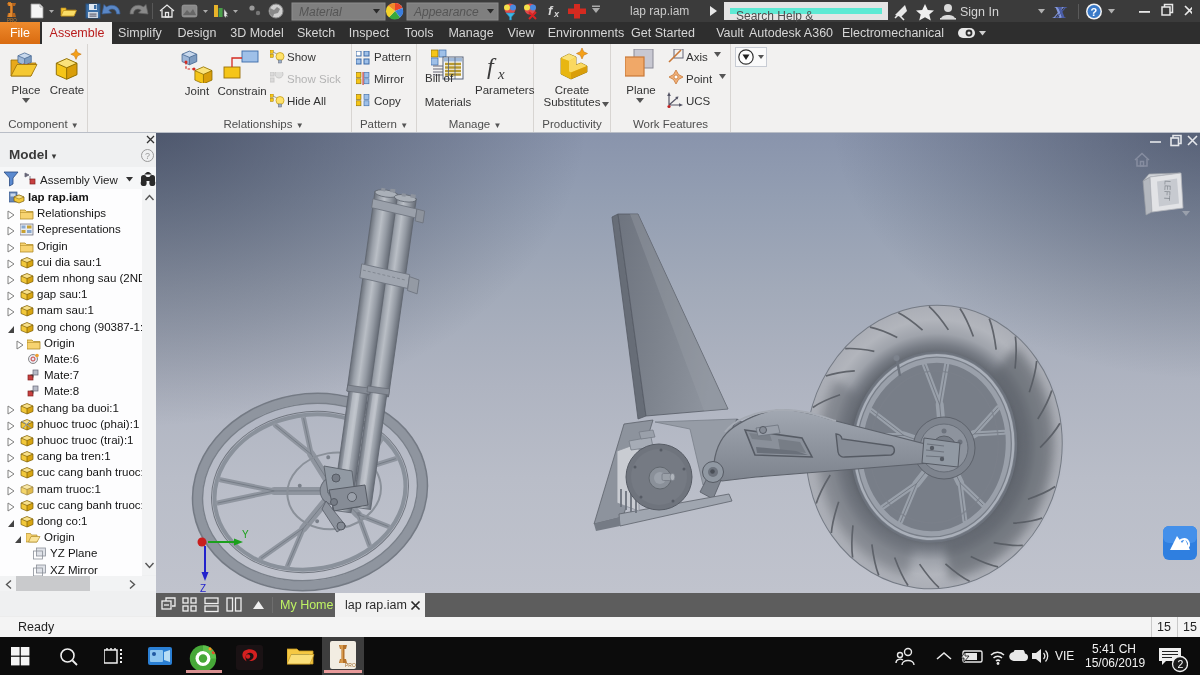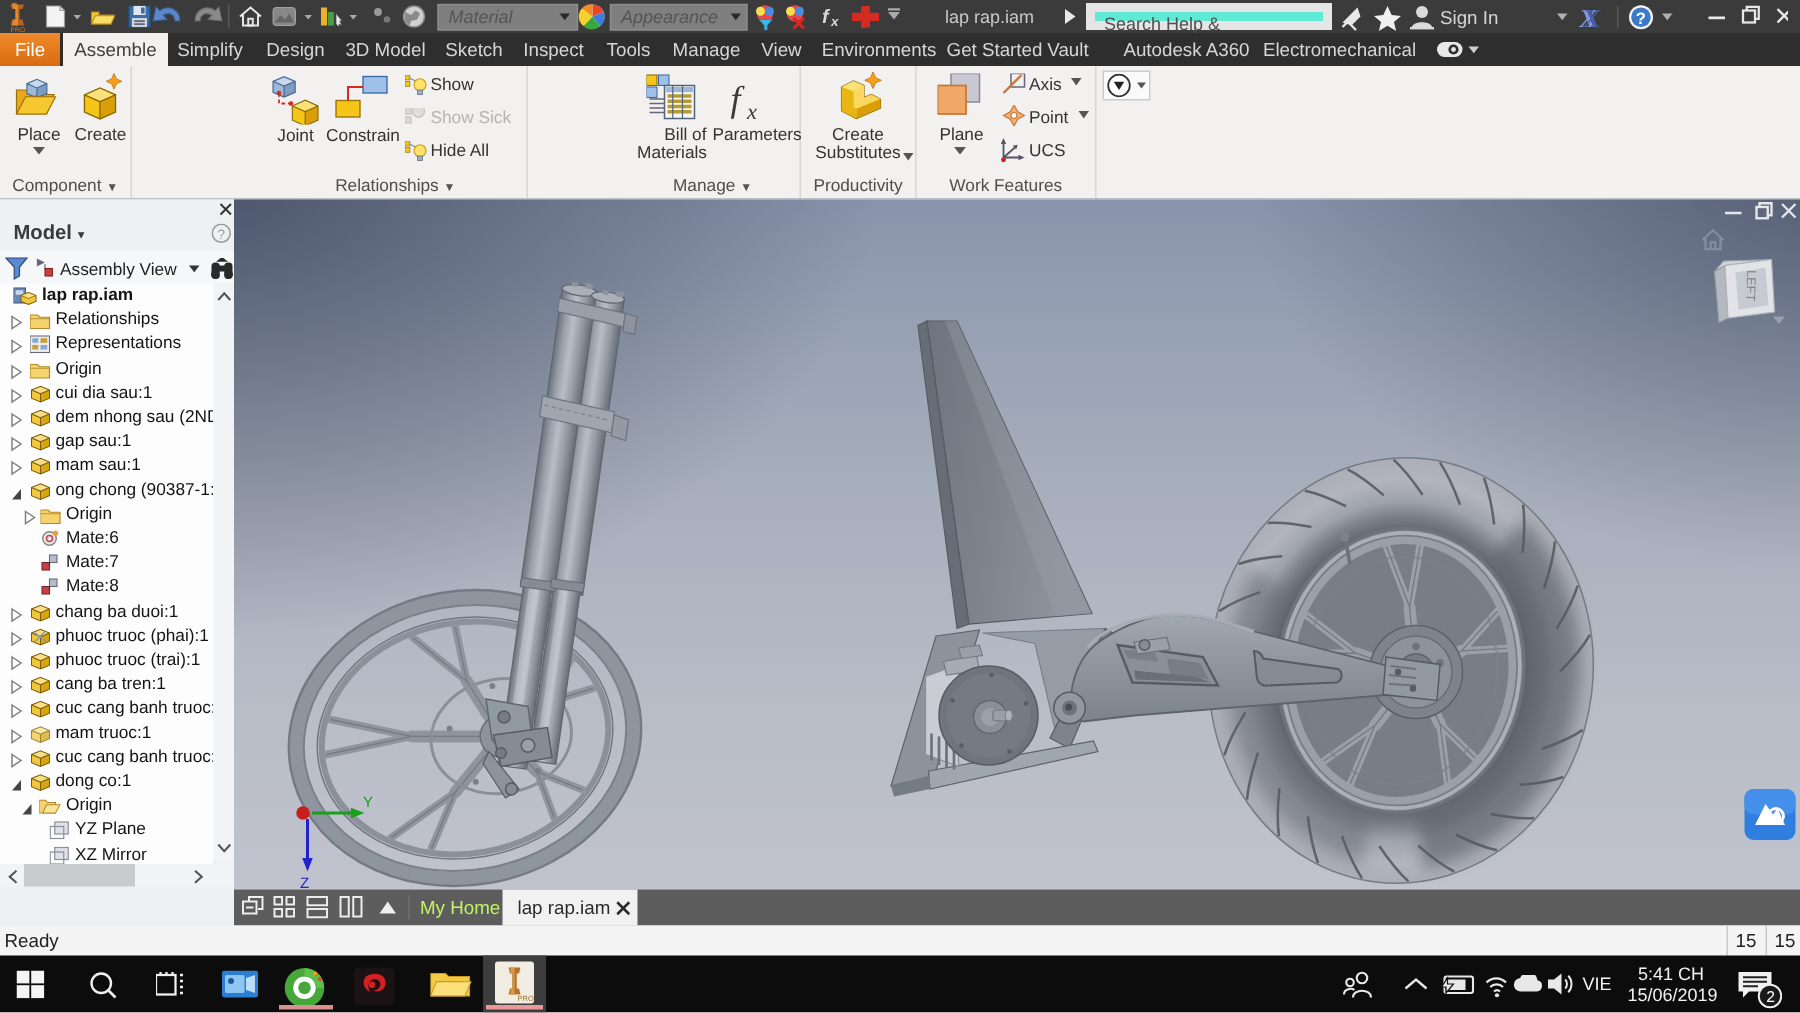--- a/index.html
+++ b/index.html
@@ -8,21 +8,21 @@
 .abs { position:absolute; }
 
 
 #titlebar { position:absolute; left:0; top:0; width:1200px; height:22px; background:#3b3b3b; }
 .ttxt { color:#c9c9c9; font-size:12px; }
 
 
 #tabrow { position:absolute; left:0; top:22px; width:1200px; height:22px; background:#2e2e2e; }
 .rtab { position:absolute; top:0; height:22px; line-height:22px; color:#d6d6d6; font-size:12.5px; text-align:center; }
 #tab-file { left:0; width:38px; background:linear-gradient(#ef8b2d,#d96b10); color:#fff; }
-#tab-assemble { background:#f2f1f0; color:#404040; }
+#tab-assemble { background:#f2f1f0; color:#b91c1c; }
 
 
 #ribbon { position:absolute; left:0; top:44px; width:1200px; height:89px; background:#f2f1f0; border-bottom:1px solid #b9bec7; }
 .rpanel { position:absolute; top:0; height:88px; border-right:1px solid #d8d5d2; }
 .plabel { position:absolute; bottom:2px; left:0; right:0; text-align:center; font-size:11.5px; color:#4e4e4e; white-space:nowrap; }
 .plabel .car { font-size:8px; color:#555; }
 .btxt { font-size:11.5px; color:#333; }
 
 
 #browser { position:absolute; left:0; top:133px; width:156px; height:483px; background:#eff0f1; }
@@ -201,21 +201,21 @@
     <div class="rtab" style="left:116px;width:48px">Simplify</div>
     <div class="rtab" style="left:172px;width:50px">Design</div>
     <div class="rtab" style="left:228px;width:58px">3D Model</div>
     <div class="rtab" style="left:292px;width:48px">Sketch</div>
     <div class="rtab" style="left:346px;width:46px">Inspect</div>
     <div class="rtab" style="left:398px;width:42px">Tools</div>
     <div class="rtab" style="left:446px;width:50px">Manage</div>
     <div class="rtab" style="left:500px;width:42px">View</div>
     <div class="rtab" style="left:546px;width:80px">Environments</div>
     <div class="rtab" style="left:630px;width:66px">Get Started</div>
-    <div class="rtab" style="left:690px;width:44px">Vault</div>
+    <div class="rtab" style="left:708px;width:44px">Vault</div>
     <div class="rtab" style="left:748px;width:86px">Autodesk A360</div>
     <div class="rtab" style="left:838px;width:110px">Electromechanical</div>
     <svg class="abs" style="left:958px;top:4px" width="30" height="15">
         <rect x="0" y="2" width="17" height="10" rx="5" fill="#e8e8e8"></rect>
         <circle cx="11" cy="7" r="3.4" fill="#2e2e2e"></circle>
         <circle cx="11" cy="7" r="1.6" fill="#e8e8e8"></circle>
         <path d="M21 5 l7 0 l-3.5 4.5 z" fill="#cfcfcf"></path>
       </svg>
   </div>
   <div id="ribbon">
@@ -307,37 +307,58 @@
       <div class="abs btxt" style="left:111px;top:29px;color:#b4b4b4">Show Sick</div>
       <svg class="abs" style="left:94px;top:50px" width="16" height="14">
           <use href="#sq2" transform="scale(0.6)"></use>
           <path d="M3 2 l6 3" stroke="#888" stroke-width="0.8"></path>
           <use href="#bulb" transform="translate(5,2) scale(1.0)"></use>
         </svg>
       <div class="abs btxt" style="left:111px;top:51px">Hide All</div>
       <div class="plabel">Relationships <span class="car">▼</span></div>
     </div>
 
+    <div class="rpanel" style="left:352px;width:65px">
+      <svg class="abs" style="left:4px;top:7px" width="15" height="14">
+          <rect x="0" y="0" width="5" height="5" fill="#fff" stroke="#3a6aa8"></rect>
+          <rect x="8" y="0" width="5" height="5" fill="#9fc0e8" stroke="#3a6aa8"></rect>
+          <rect x="0" y="8" width="5" height="5" fill="#9fc0e8" stroke="#3a6aa8"></rect>
+          <rect x="8" y="8" width="5" height="5" fill="#9fc0e8" stroke="#3a6aa8"></rect>
+        </svg>
+      <div class="abs btxt" style="left:22px;top:7px">Pattern</div>
+      <svg class="abs" style="left:4px;top:28px" width="15" height="14">
+          <use href="#sq2" transform="translate(0,0.5) scale(0.9)"></use>
+          <use href="#bsq2" transform="translate(8,0.5) scale(0.9)"></use>
+          <rect x="6.3" y="0" width="1.6" height="13" fill="#d06a6a"></rect>
+        </svg>
+      <div class="abs btxt" style="left:22px;top:29px">Mirror</div>
+      <svg class="abs" style="left:4px;top:50px" width="15" height="14">
+          <use href="#sq2" transform="translate(0,0.5) scale(0.9)"></use>
+          <use href="#bsq2" transform="translate(8,0.5) scale(0.9)"></use>
+        </svg>
+      <div class="abs btxt" style="left:22px;top:51px">Copy</div>
+      <div class="plabel">Pattern <span class="car">▼</span></div>
+    </div>
 
     <div class="rpanel" style="left:417px;width:117px">
       <svg class="abs" style="left:14px;top:5px" width="34" height="32">
         <rect x="0" y="1" width="7" height="7" fill="#f5c518" stroke="#8a6a00" stroke-width="0.7"></rect>
           <rect x="8" y="1" width="7" height="7" fill="#9fc0e8" stroke="#3a6aa8" stroke-width="0.7"></rect>
           <rect x="0" y="9" width="7" height="7" fill="#9fc0e8" stroke="#3a6aa8" stroke-width="0.7"></rect>
         <path d="M2 17 l10 0 M2 20 l10 0 M2 23 l10 0 M2 26 l10 0" stroke="#667" stroke-width="1"></path>
         <g>
             <rect x="12" y="8" width="20" height="22" fill="#f8f8f8" stroke="#55627a" stroke-width="1"></rect>
             <rect x="13" y="9" width="18" height="3.5" fill="#9fb8d8"></rect>
             <g stroke="#b89a30" stroke-width="2.4">
               <path d="M14 15 l16 0 M14 18.5 l16 0 M14 22 l16 0 M14 25.5 l16 0"></path>
             </g>
             <path d="M17.5 8 l0 22 M24 8 l0 22" stroke="#55627a" stroke-width="0.8"></path>
           </g>
       </svg>
-      <div class="abs btxt" style="left:8px;top:40px;width:46px;text-align:right">Bill of</div>
+      <div class="abs btxt" style="left:8px;top:28px;width:46px;text-align:left">Bill of</div>
       <div class="abs btxt" style="left:3px;top:52px;width:56px;text-align:center">Materials</div>
       <text></text>
       <svg class="abs" style="left:70px;top:10px" width="30" height="26">
           <text x="0" y="20" font-size="24" font-style="italic" font-family="Liberation Serif" fill="#3a3a3a">f</text>
           <text x="11" y="25" font-size="15" font-style="italic" font-family="Liberation Serif" fill="#3a3a3a">x</text>
         </svg>
       <div class="abs btxt" style="left:58px;top:40px;width:56px;text-align:right">Parameters</div>
       <div class="plabel">Manage <span class="car">▼</span></div>
     </div>
 
@@ -965,21 +986,21 @@
       <rect x="111" y="-4" width="1" height="24" fill="#6e6e6e"></rect>
     </svg>
     <span class="abs dtxt" style="left:124px;top:5px">My Home</span>
     <div class="abs" style="left:179px;top:0;width:90px;height:24px;background:#f1f1f1"></div>
     <span class="abs" style="left:189px;top:5px;font-size:12.5px;color:#2a2a2a">lap rap.iam</span>
     <svg class="abs" style="left:254px;top:7px" width="11" height="11">
         <path d="M1.5 1.5 l8 8 M9.5 1.5 l-8 8" stroke="#2a2a2a" stroke-width="1.7"></path>
       </svg>
   </div>
   <div id="statusbar">
-    <span class="abs" style="left:3px;top:3px">Ready</span>
+    <span class="abs" style="left:18px;top:3px">Ready</span>
     <div class="abs" style="left:1151px;top:0;width:1px;height:20px;background:#c9c9c9"></div>
     <div class="abs" style="left:1177px;top:0;width:1px;height:20px;background:#c9c9c9"></div>
     <span class="abs" style="left:1157px;top:3px">15</span>
     <span class="abs" style="left:1183px;top:3px">15</span>
   </div>
   <div id="taskbar">
     <svg class="abs" style="left:11px;top:10px" width="19" height="19">
         <g fill="#f4f4f4">
           <rect x="0" y="0" width="8.6" height="8.6"></rect>
           <rect x="9.8" y="0" width="8.6" height="8.6"></rect>

